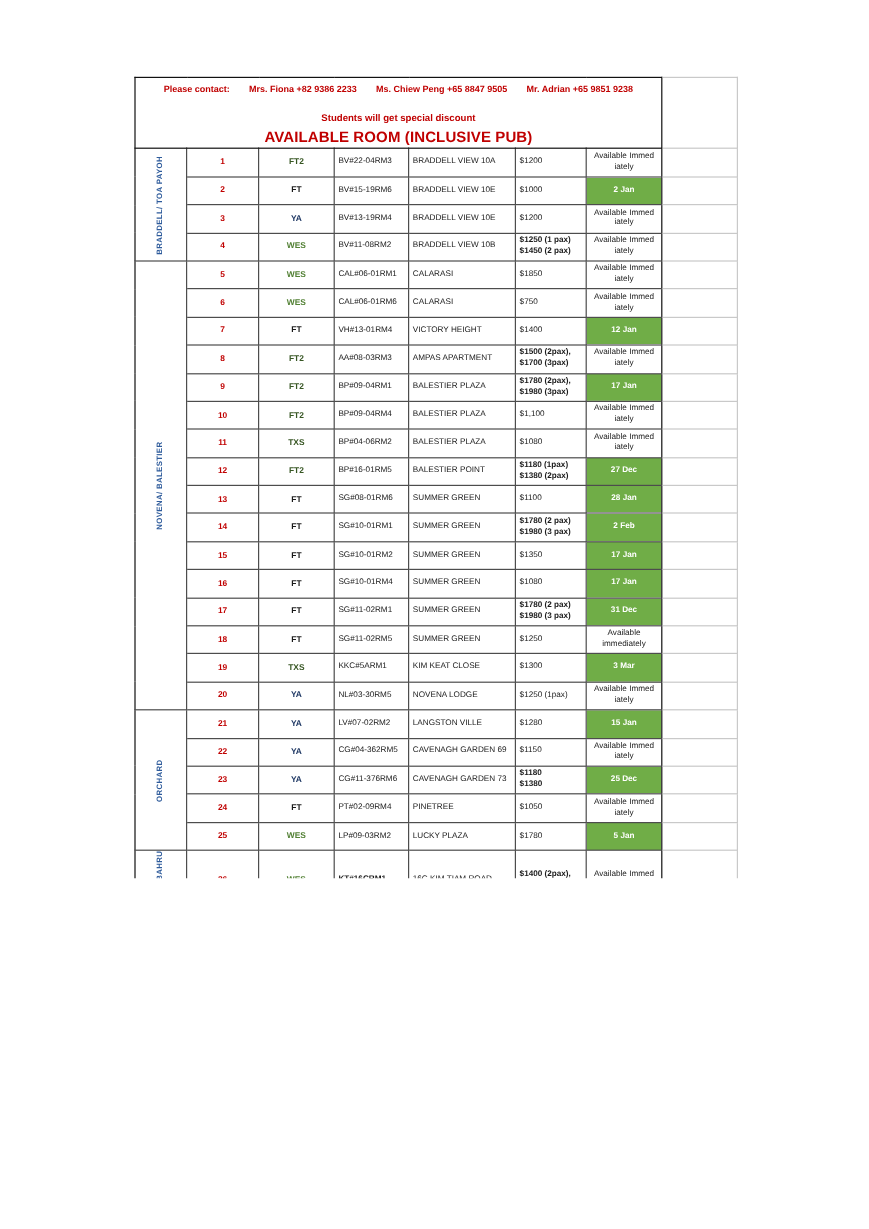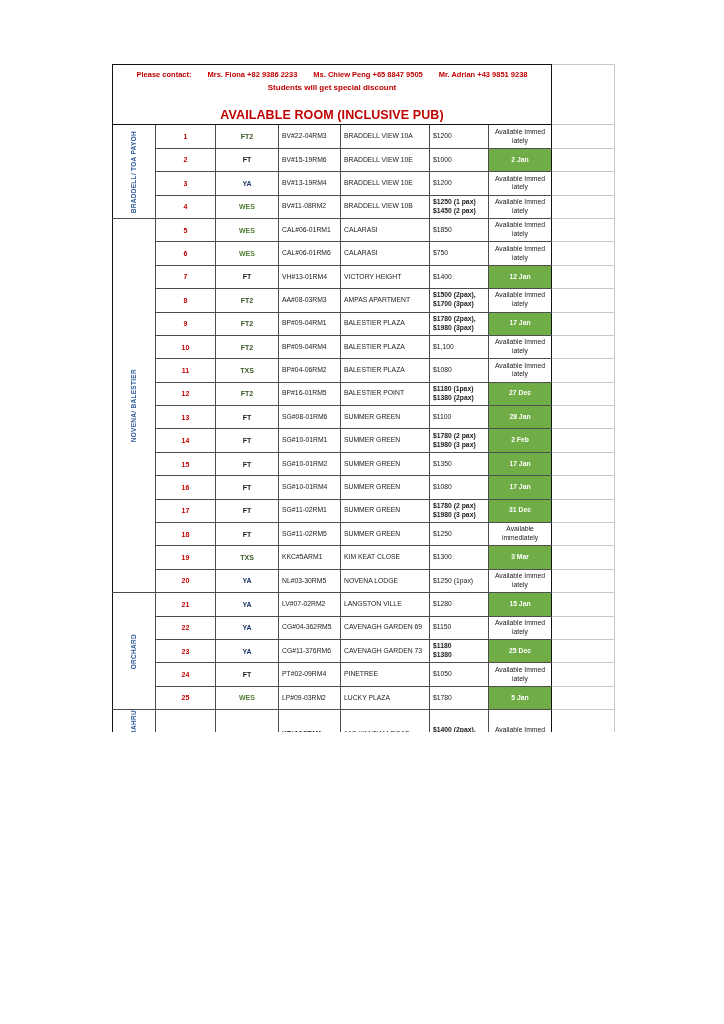--- a/index.html
+++ b/index.html
@@ -38,25 +38,25 @@
     background: #fff;
     vertical-align: top;
     padding-top: 5px;
   }
   .contact-line {
     display: flex; justify-content: center; gap: 16px;
     font-size: 7.5px; font-weight: bold; color: var(--red);
     white-space: nowrap;
   }
   .subtitle {
-    margin-top: 3px; text-align: center;
+    margin-top: 14px; text-align: center;
     font-size: 8px; font-weight: bold; color: var(--red);
   }
   .title {
-    margin-top: 14px; text-align: center;
+    margin-top: 2px; text-align: center;
     font-size: 12.5px; font-weight: bold; color: var(--red);
     letter-spacing: 0.1px;
   }
 
   
   td.c-sec { border-left: 1.6px solid #111; position: relative; padding: 0; }
   .vlabel {
     writing-mode: vertical-rl;
     transform: rotate(180deg);
     margin: 0 auto;
@@ -103,21 +103,21 @@
         <col style="width:63px">
         <col style="width:63px">
     </colgroup>
     <thead>
       <tr class="header-row">
         <td class="header-box" colspan="7">
           <div class="contact-line">
             <span>Please contact:</span>
             <span>Mrs. Fiona +82 9386 2233</span>
             <span>Ms. Chiew Peng +65 8847 9505</span>
-            <span>Mr. Adrian +43 9851 9238</span>
+            <span>Mr. Adrian +65 9851 9238</span>
           </div>
           <div class="subtitle">Students will get special discount</div>
           <div class="title">AVAILABLE ROOM (INCLUSIVE PUB)</div>
         </td>
         <td class="c-extra"></td>
       </tr>
     </thead>
     <tbody id="rows">
         <tr class="sec-start">
           <td class="c-sec" rowspan="4">

